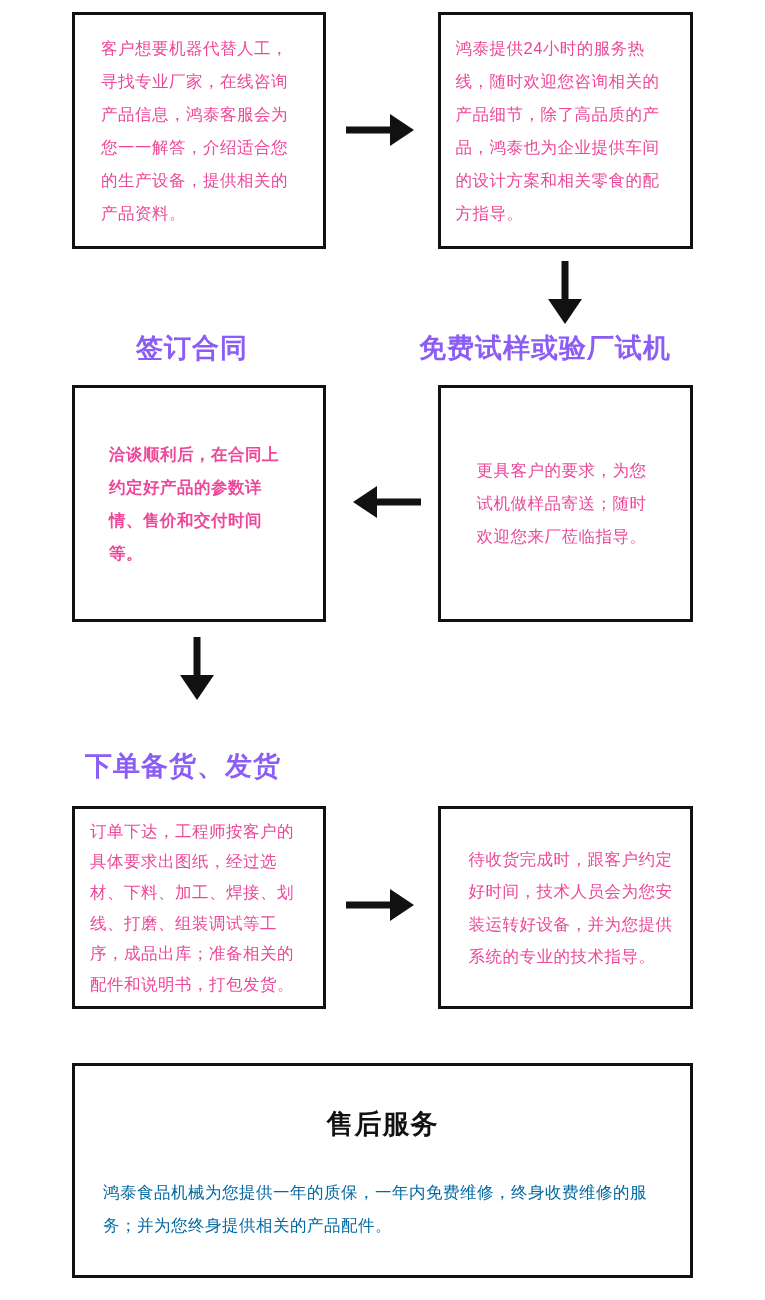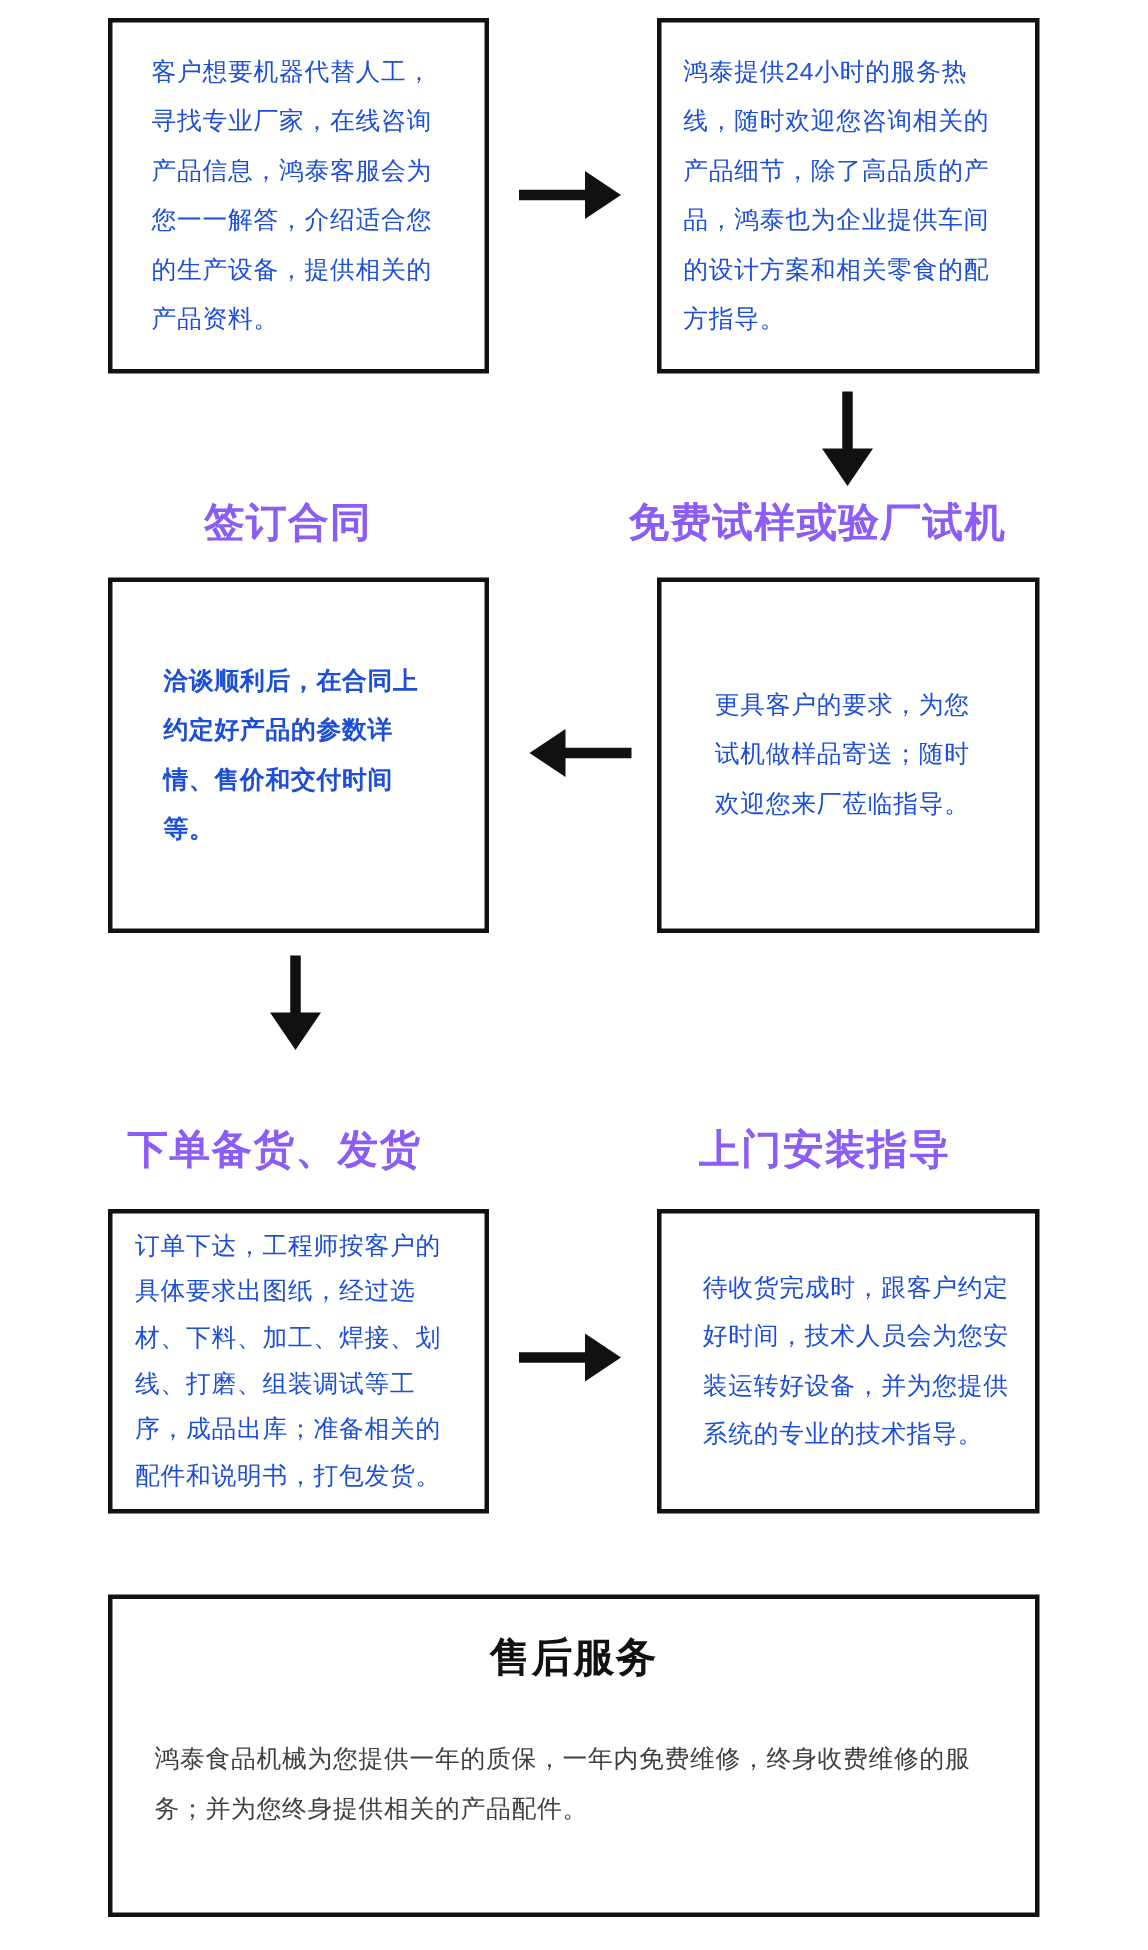--- a/index.html
+++ b/index.html
@@ -25,21 +25,21 @@
     box-sizing: border-box;
     border: 3px solid #111111;
     background: #ffffff;
     display: flex;
     align-items: center;
     justify-content: center;
   }
   .box-text {
     font-size: 16.5px;
     line-height: 2.0;
-    color: #1d4ed8;
+    color: #ec4899;
     letter-spacing: 0.5px;
     text-align: left;
     white-space: pre-wrap;
     word-break: break-all;
   }
 
   
   #box-consult      { left: 72px;  top: 12px;   width: 254px; height: 237px; }
   #box-consult .box-text  { width: 196px; }
 
@@ -76,27 +76,27 @@
   #heading-production { left: 85px;  top: 753px; }
   #heading-install    { left: 466px; top: 753px; }
 
   
   #aftersales-title {
     text-align: center;
     font-size: 27px;
     font-weight: bold;
     color: #111111;
     letter-spacing: 1px;
-    margin-top: 21px;
+    margin-top: 40px;
   }
   #aftersales-body {
     margin: 34px 28px 0 28px;
     font-size: 16.5px;
     line-height: 2.0;
-    color: #404040;
+    color: #0369a1;
     letter-spacing: 0.5px;
     text-align: left;
     word-break: break-all;
   }
 
   
   .arrow { position: absolute; }
 
   .arrow-h .shaft {
     position: absolute;
@@ -185,21 +185,20 @@
   <div class="box" id="box-sample">
     <div class="box-text">更具客户的要求，为您试机做样品寄送；随时欢迎您来厂莅临指导。</div>
   </div>
 
   <div class="arrow arrow-v" id="arrow-contract-to-prod">
     <div class="shaft"></div>
     <div class="head"></div>
   </div>
 
   <div class="heading" id="heading-production">下单备货、发货</div>
-  <div class="heading" id="heading-install">上门安装指导</div>
 
   <div class="box" id="box-production">
     <div class="box-text">订单下达，工程师按客户的具体要求出图纸，经过选材、下料、加工、焊接、划线、打磨、组装调试等工序，成品出库；准备相关的配件和说明书，打包发货。</div>
   </div>
 
   <div class="arrow arrow-h arrow-right" id="arrow-prod-to-install">
     <div class="shaft"></div>
     <div class="head"></div>
   </div>
 

